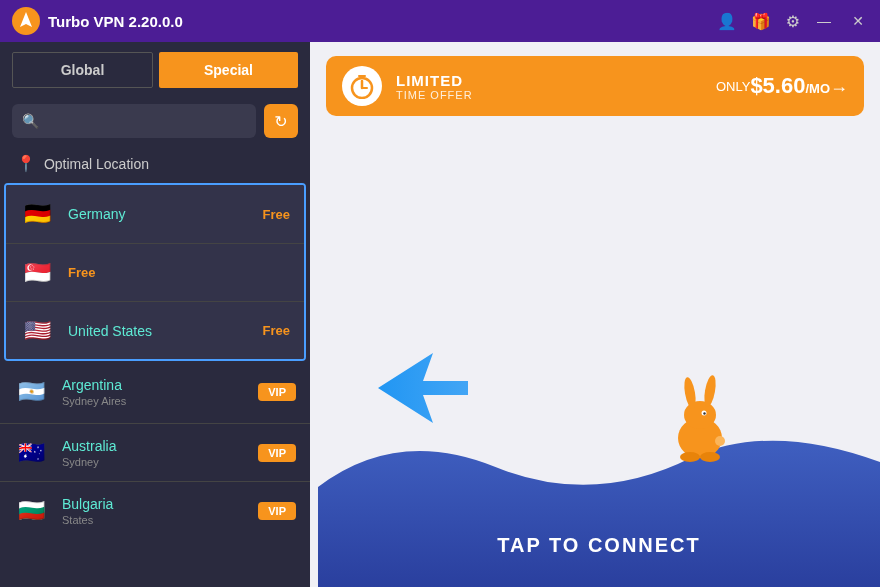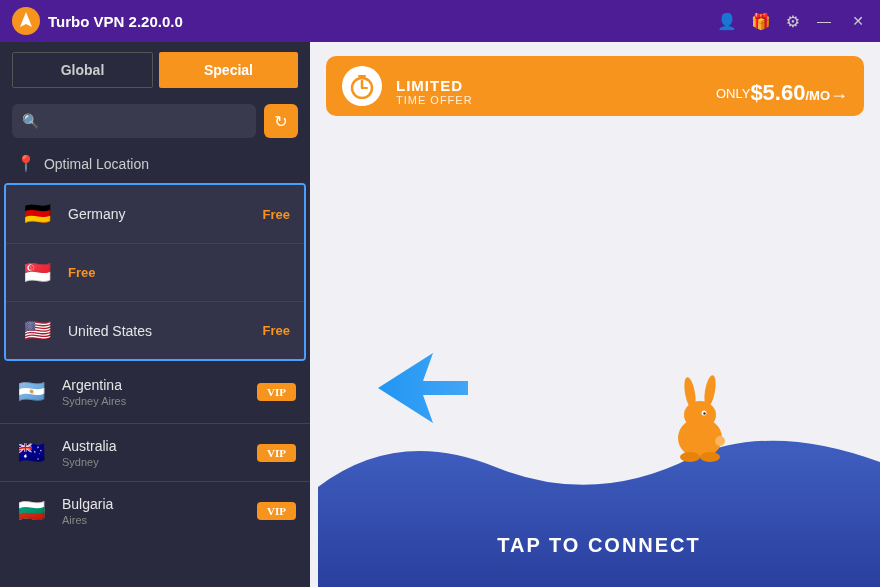--- a/index.html
+++ b/index.html
@@ -179,21 +179,21 @@
       align-items: center;
       justify-content: center;
       font-size: 22px;
     }
     .server-info {
       flex: 1;
       display: flex;
       flex-direction: column;
     }
     .server-name {
-      color: #e5e5e5;
+      color: #5eead4;
       font-size: 14px;
       font-weight: 500;
     }
     .server-name.highlighted { color: #f7941d; }
     .server-sub {
       color: #888;
       font-size: 11px;
       margin-top: 2px;
     }
     .badge-free {
@@ -201,38 +201,37 @@
       font-size: 13px;
       font-weight: 700;
     }
     .badge-vip {
       background: #f7941d;
       color: #fff;
       font-size: 11px;
       font-weight: 700;
       padding: 3px 10px;
       border-radius: 4px;
-      font-family: Liberation Serif, serif;
     }
 
     
     .right-panel {
       flex: 1;
       height: 100%;
       background: #f0f0f5;
       display: flex;
       flex-direction: column;
       position: relative;
       overflow: hidden;
     }
 
     
     .offer-banner {
       display: flex;
-      align-items: flex-end;
+      align-items: center;
       background: #f7941d;
       margin: 14px 16px;
       border-radius: 10px;
       padding: 10px 16px;
       gap: 14px;
       height: 60px;
     }
     .offer-icon {
       width: 40px;
       height: 40px;
@@ -396,21 +395,21 @@
         <span class="server-name">Australia</span>
         <span class="server-sub">Sydney</span>
       </div>
       <span class="badge-vip">VIP</span>
     </div>
 
     <div class="server-item" style="background:#2a2a3e;border-top:1px solid #444;">
       <div class="flag">🇧🇬</div>
       <div class="server-info">
         <span class="server-name">Bulgaria</span>
-        <span class="server-sub">Aires</span>
+        <span class="server-sub">States</span>
       </div>
       <span class="badge-vip">VIP</span>
     </div>
 
   </div>
 
   <div class="right-panel">
 
     <div class="offer-banner">
       <div class="offer-icon">

